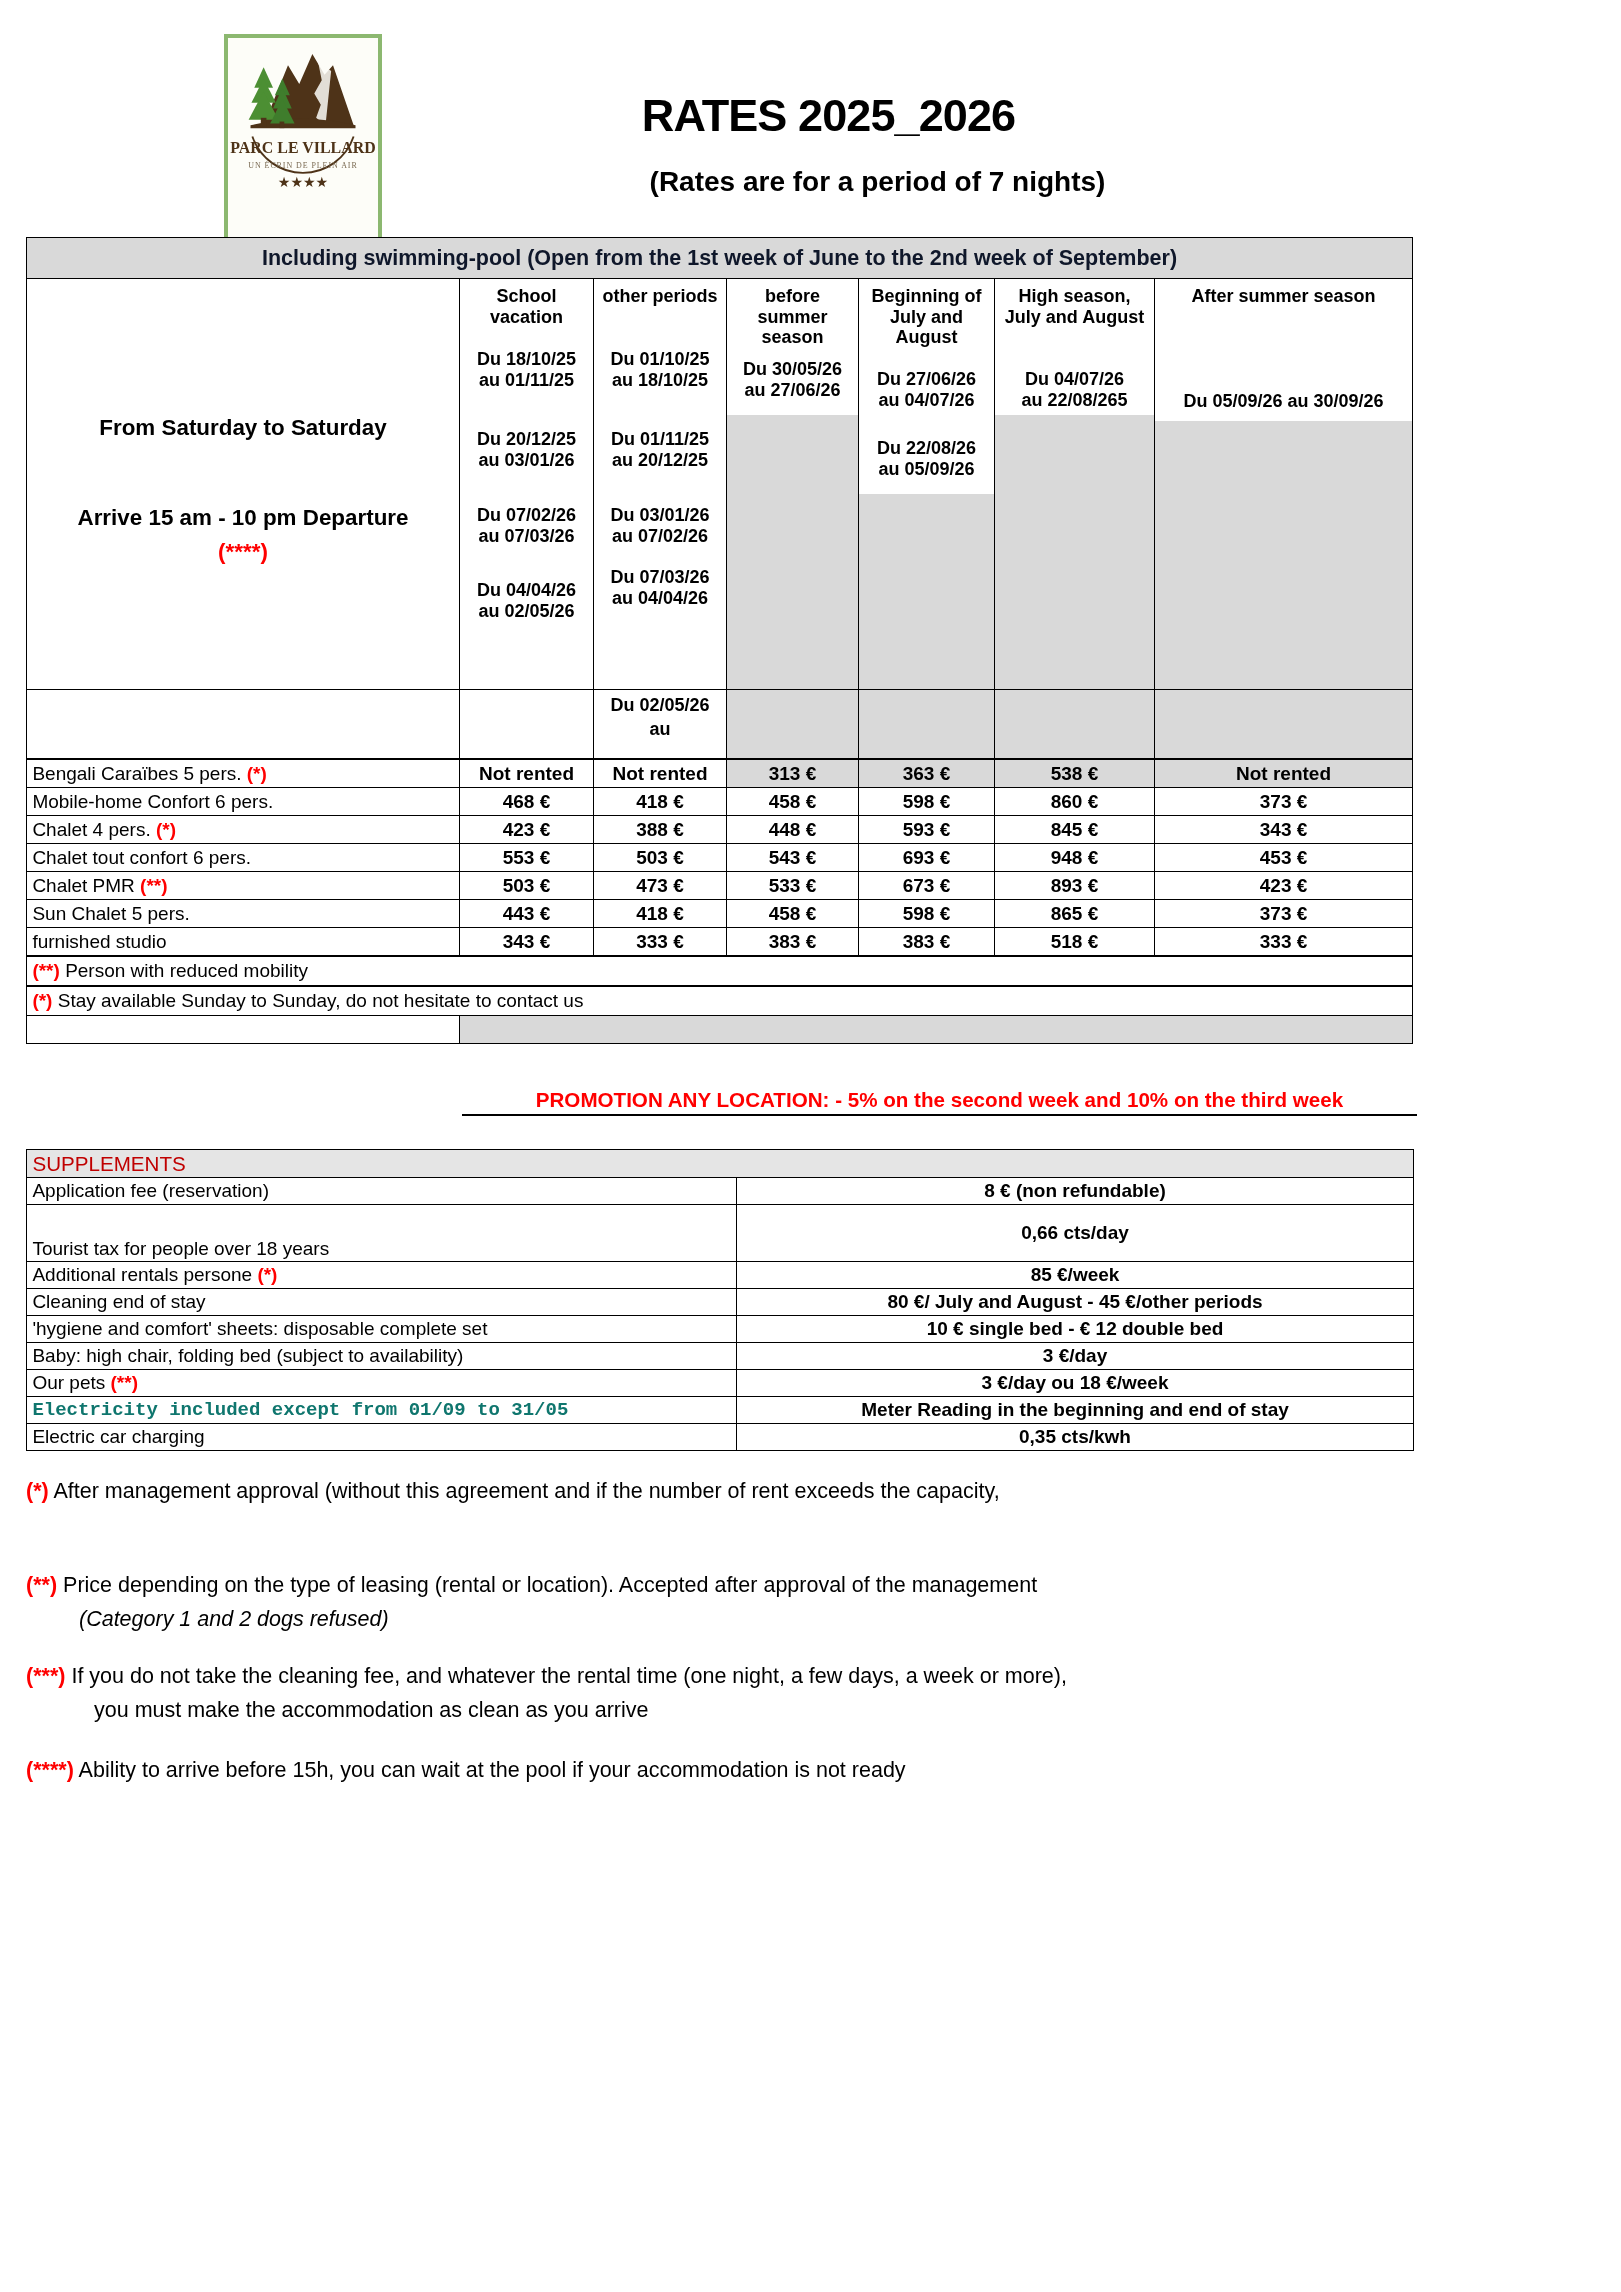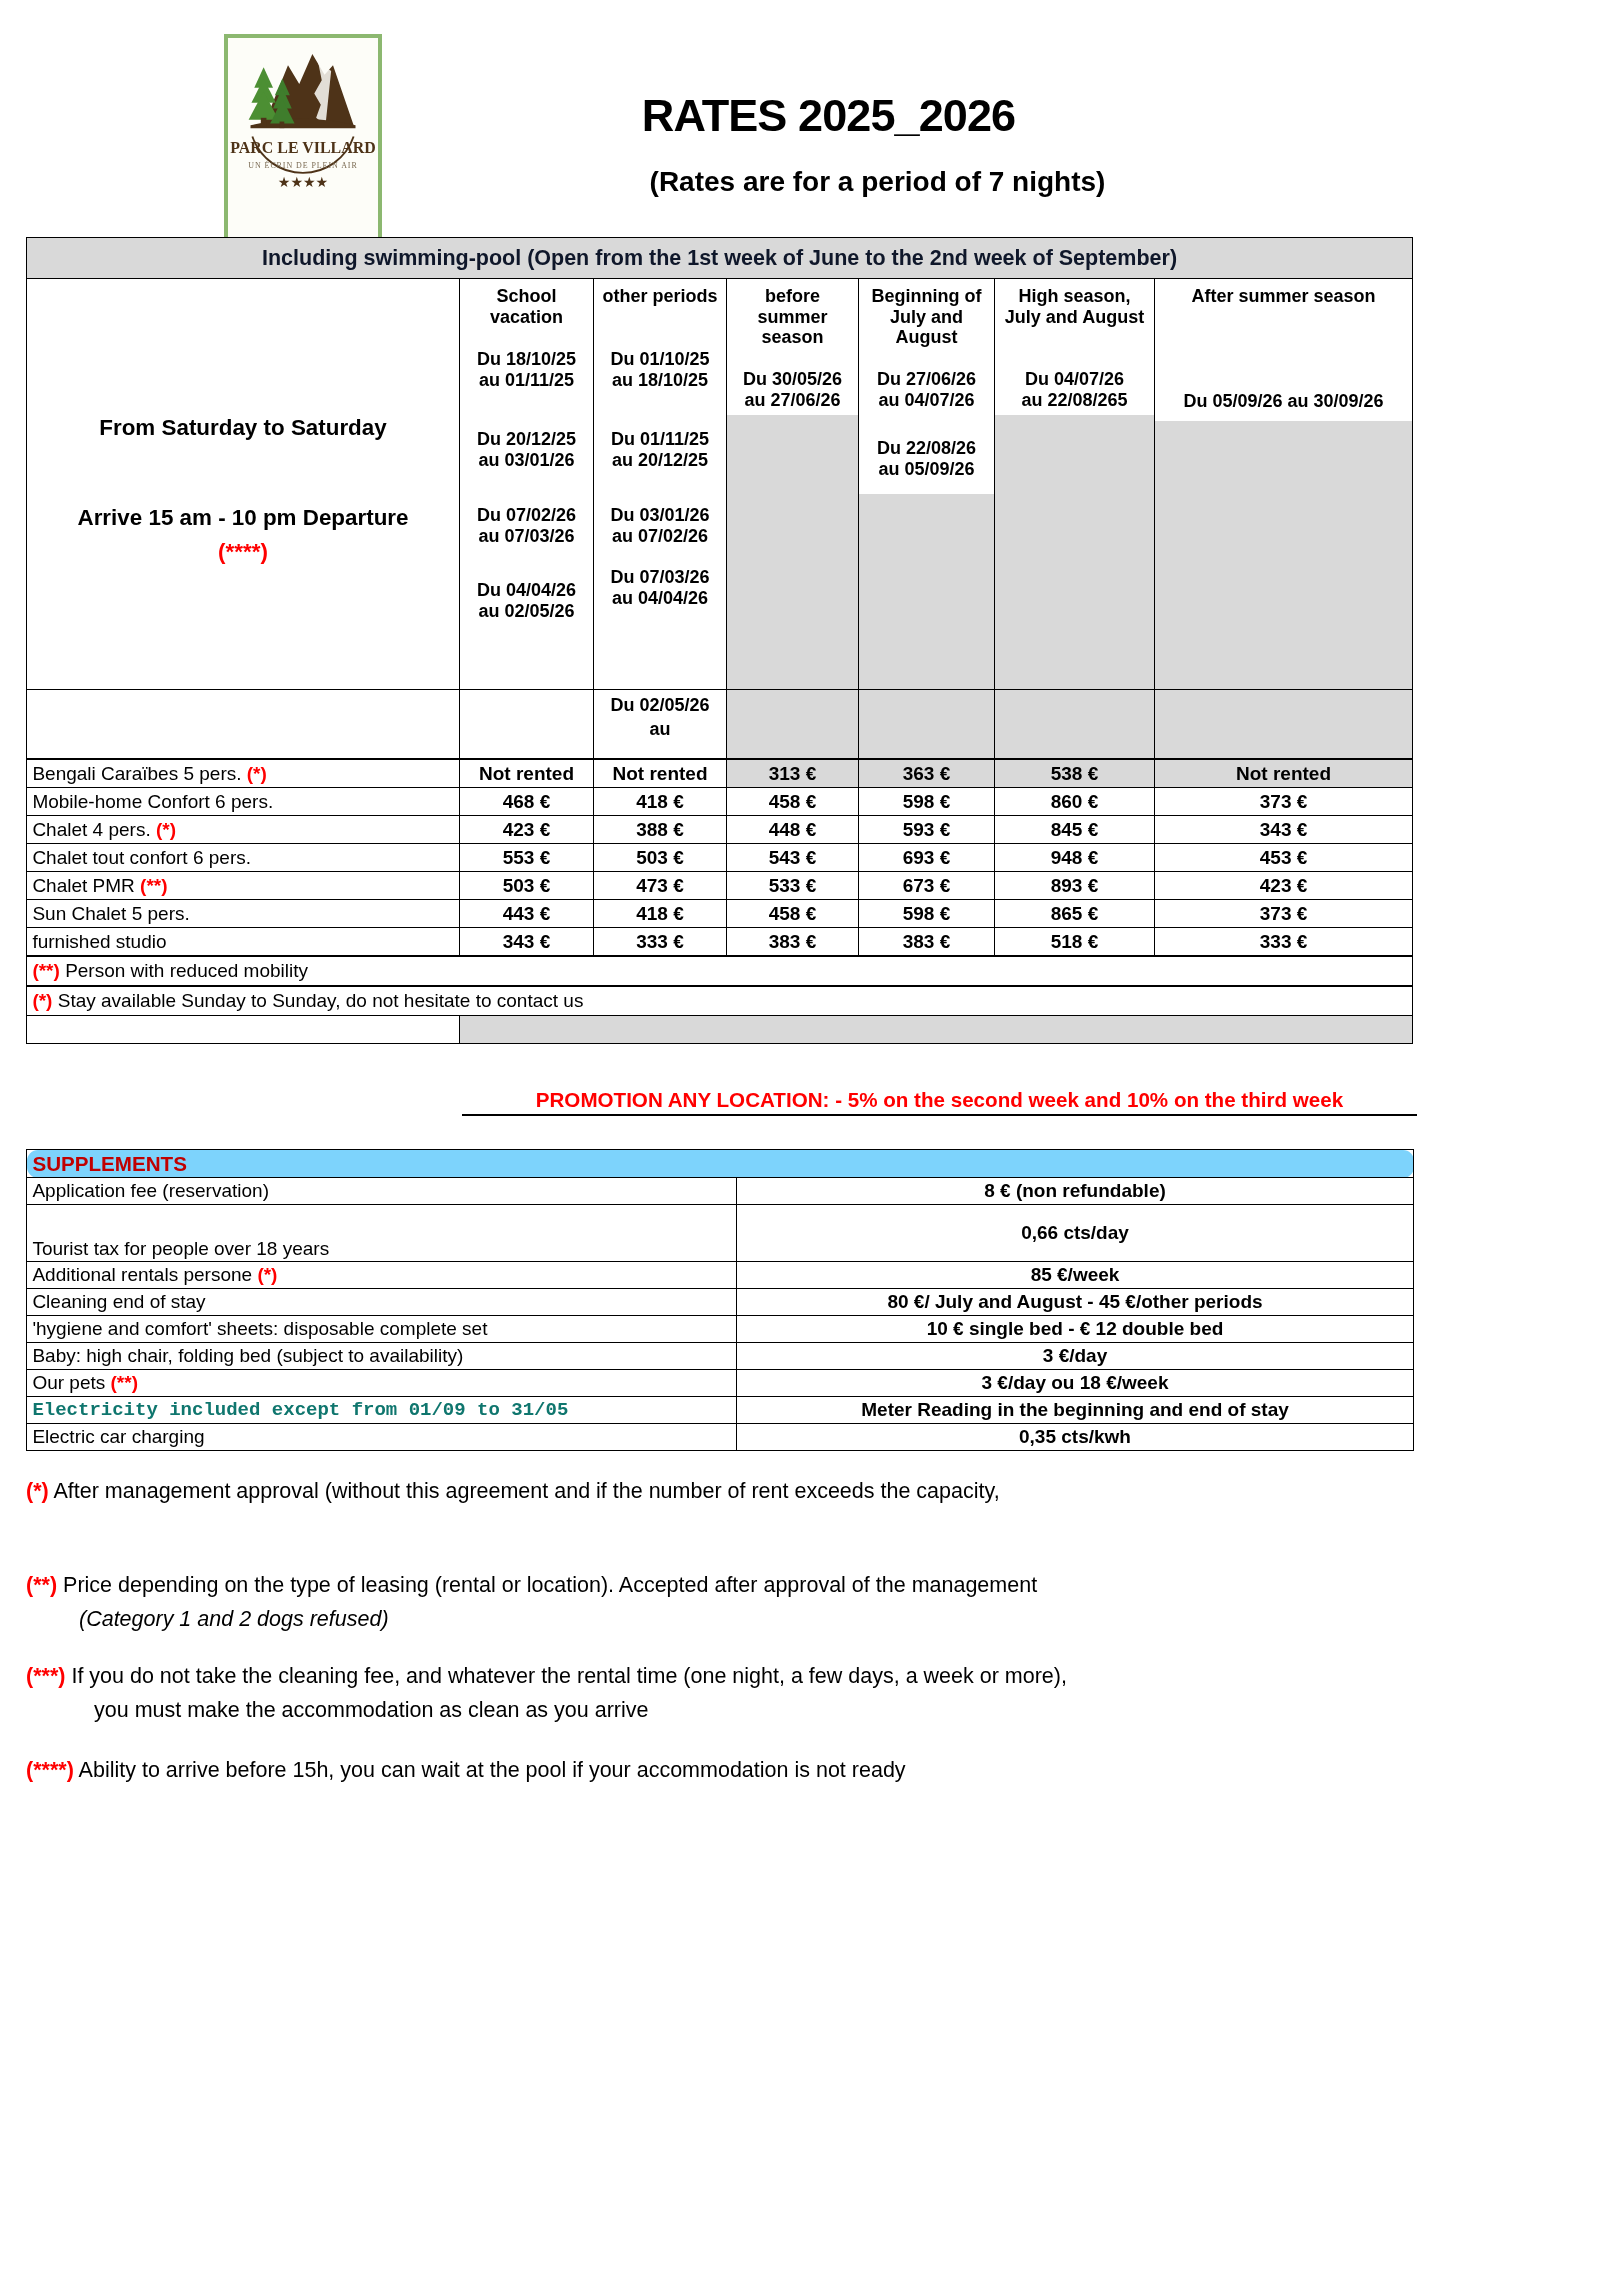--- a/index.html
+++ b/index.html
@@ -50,22 +50,22 @@
   .emptyrow .graycell{background:#d9d9d9;}
 
   
   .promo{position:absolute;left:462px;top:1087px;width:955px;height:27px;
          border-bottom:2.7px solid #000;text-align:center;color:#ff0000;
          font-weight:bold;font-size:20.6px;line-height:25px;}
 
   
   .supp-wrap{position:absolute;left:26px;top:1149px;}
   .supp-wrap table{width:1387px;}
-  .supp-head td{height:25px;background:#7dd3fc;color:#c00000;font-weight:bold;
-                font-size:20.6px;padding-left:5.4px;border-radius:11px;}
+  .supp-head td{height:25px;background:#e5e5e5;color:#c00000;font-weight:normal;
+                font-size:20.6px;padding-left:5.4px;}
   .supp-row td{height:24px;font-size:19px;}
   .supp-row .sl{padding-left:5.4px;margin-left:28px;}
   .supp-row .sv{text-align:center;font-weight:bold;}
   .supp-tall td{height:54px;}
   .supp-tall .sl{vertical-align:bottom;}
   .red-label{color:#0f766e;font-weight:bold;font-family:Liberation Mono, monospace;}
 
   
   .note{position:absolute;font-size:21.5px;line-height:27px;white-space:nowrap;}
 </style>
@@ -155,21 +155,21 @@
                 <div>Du 03/01/26</div>
                 <div>au 07/02/26</div>
               </div>
           <div class="db" style="top:288px">
                 <div>Du 07/03/26</div>
                 <div>au 04/04/26</div>
               </div>
         </td>
         <td class="hc">
           <div class="st w-before">before summer season</div>
-          <div class="db" style="top:90px">
+          <div class="db" style="top:80px">
                 <div>Du 30/05/26</div>
                 <div>au 27/06/26</div>
               </div>
           <div class="gf" style="top:136px"></div>
         </td>
         <td class="hc">
           <div class="st w-beginning">Beginning of July and August</div>
           <div class="db" style="top:90px">
                 <div>Du 27/06/26</div>
                 <div>au 04/07/26</div>

